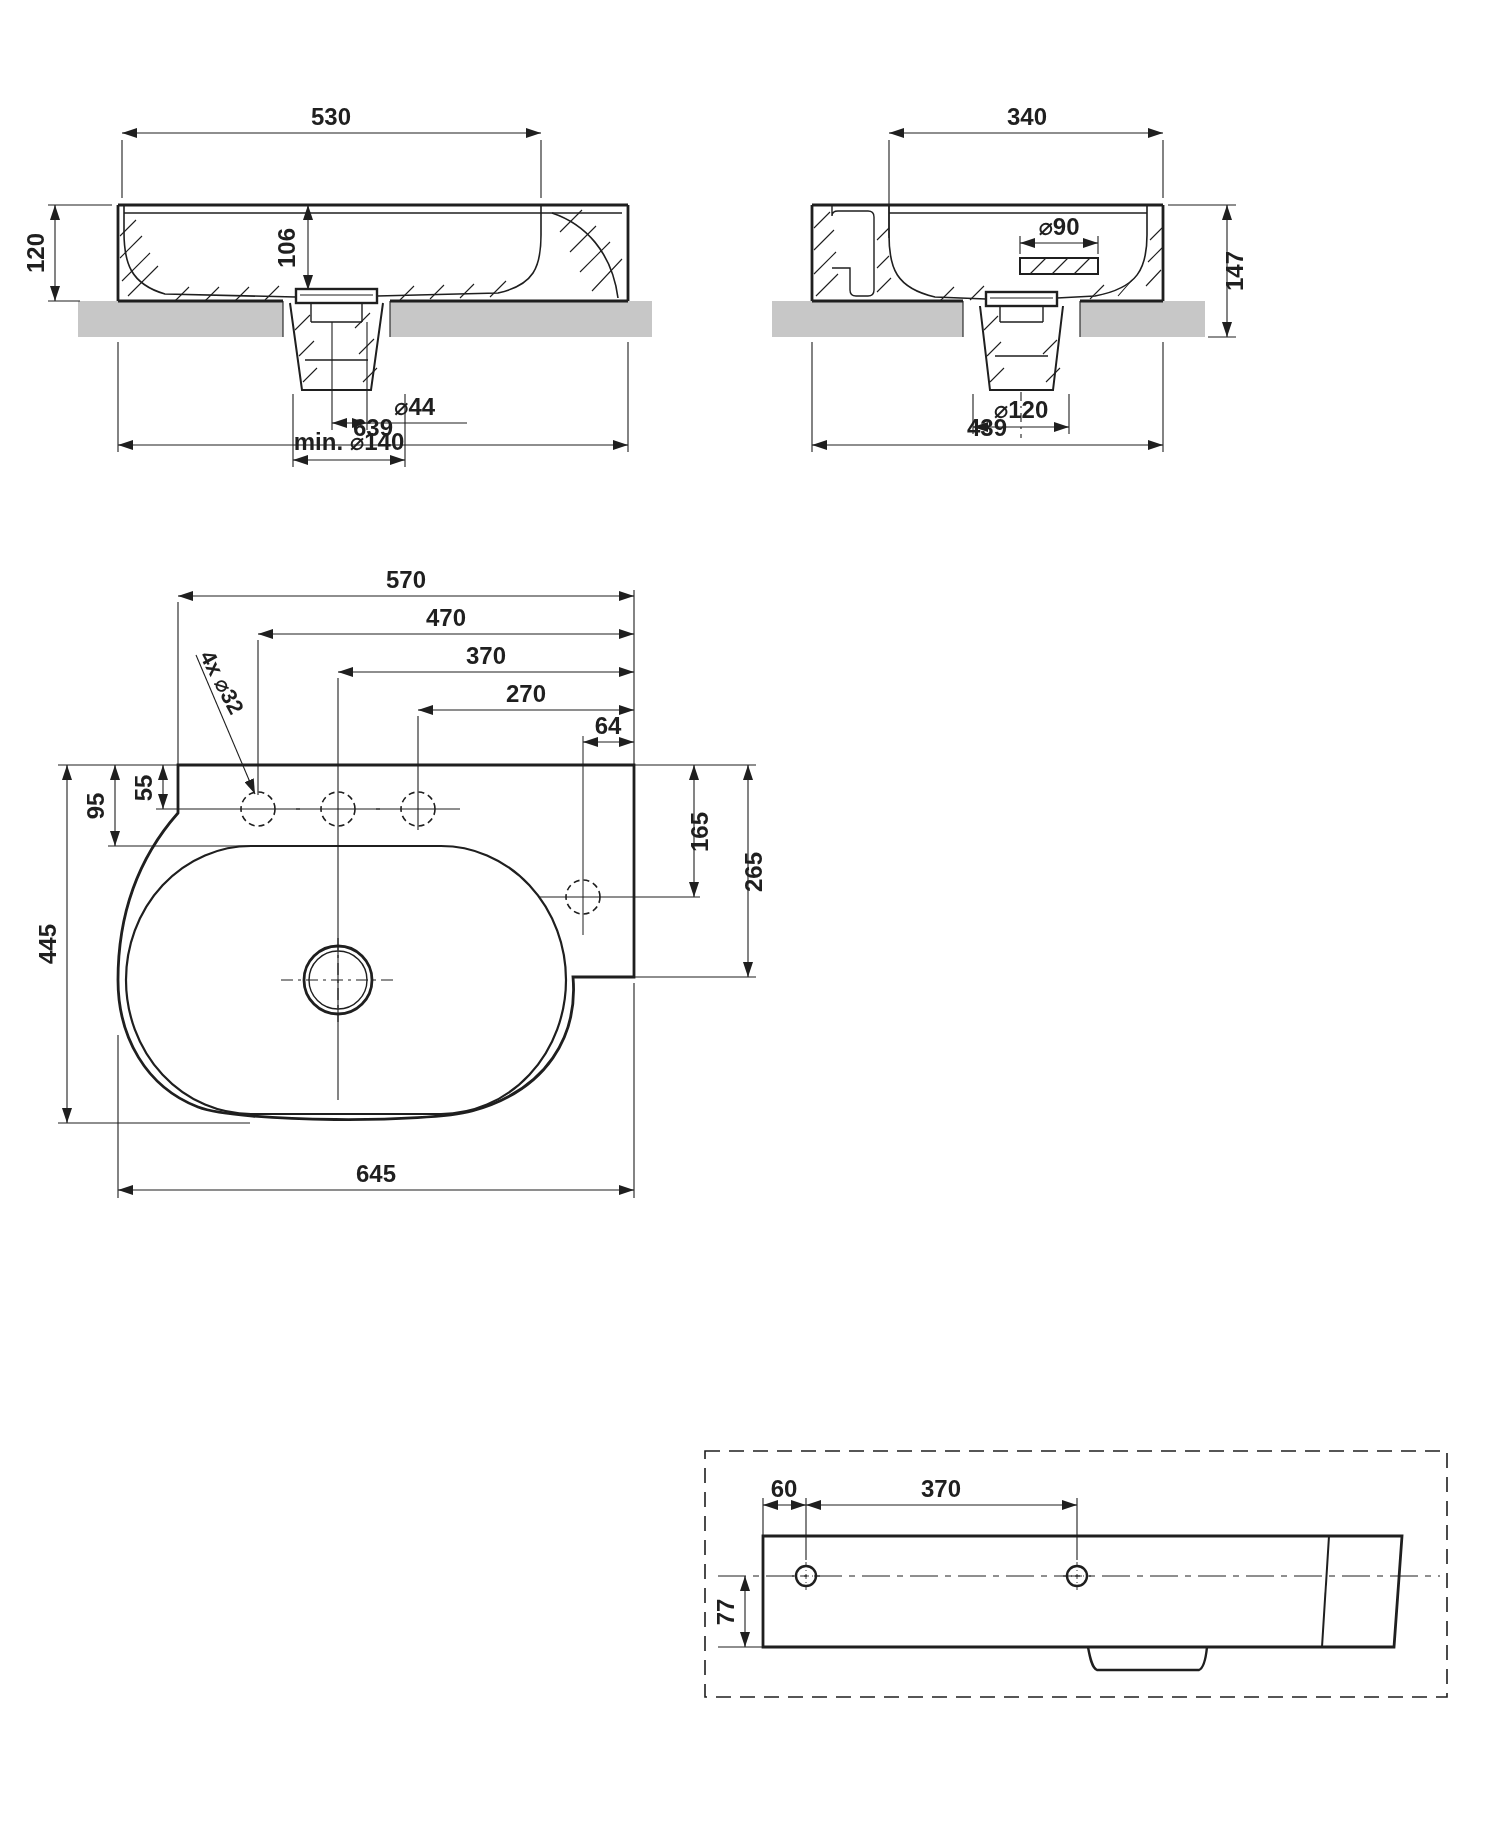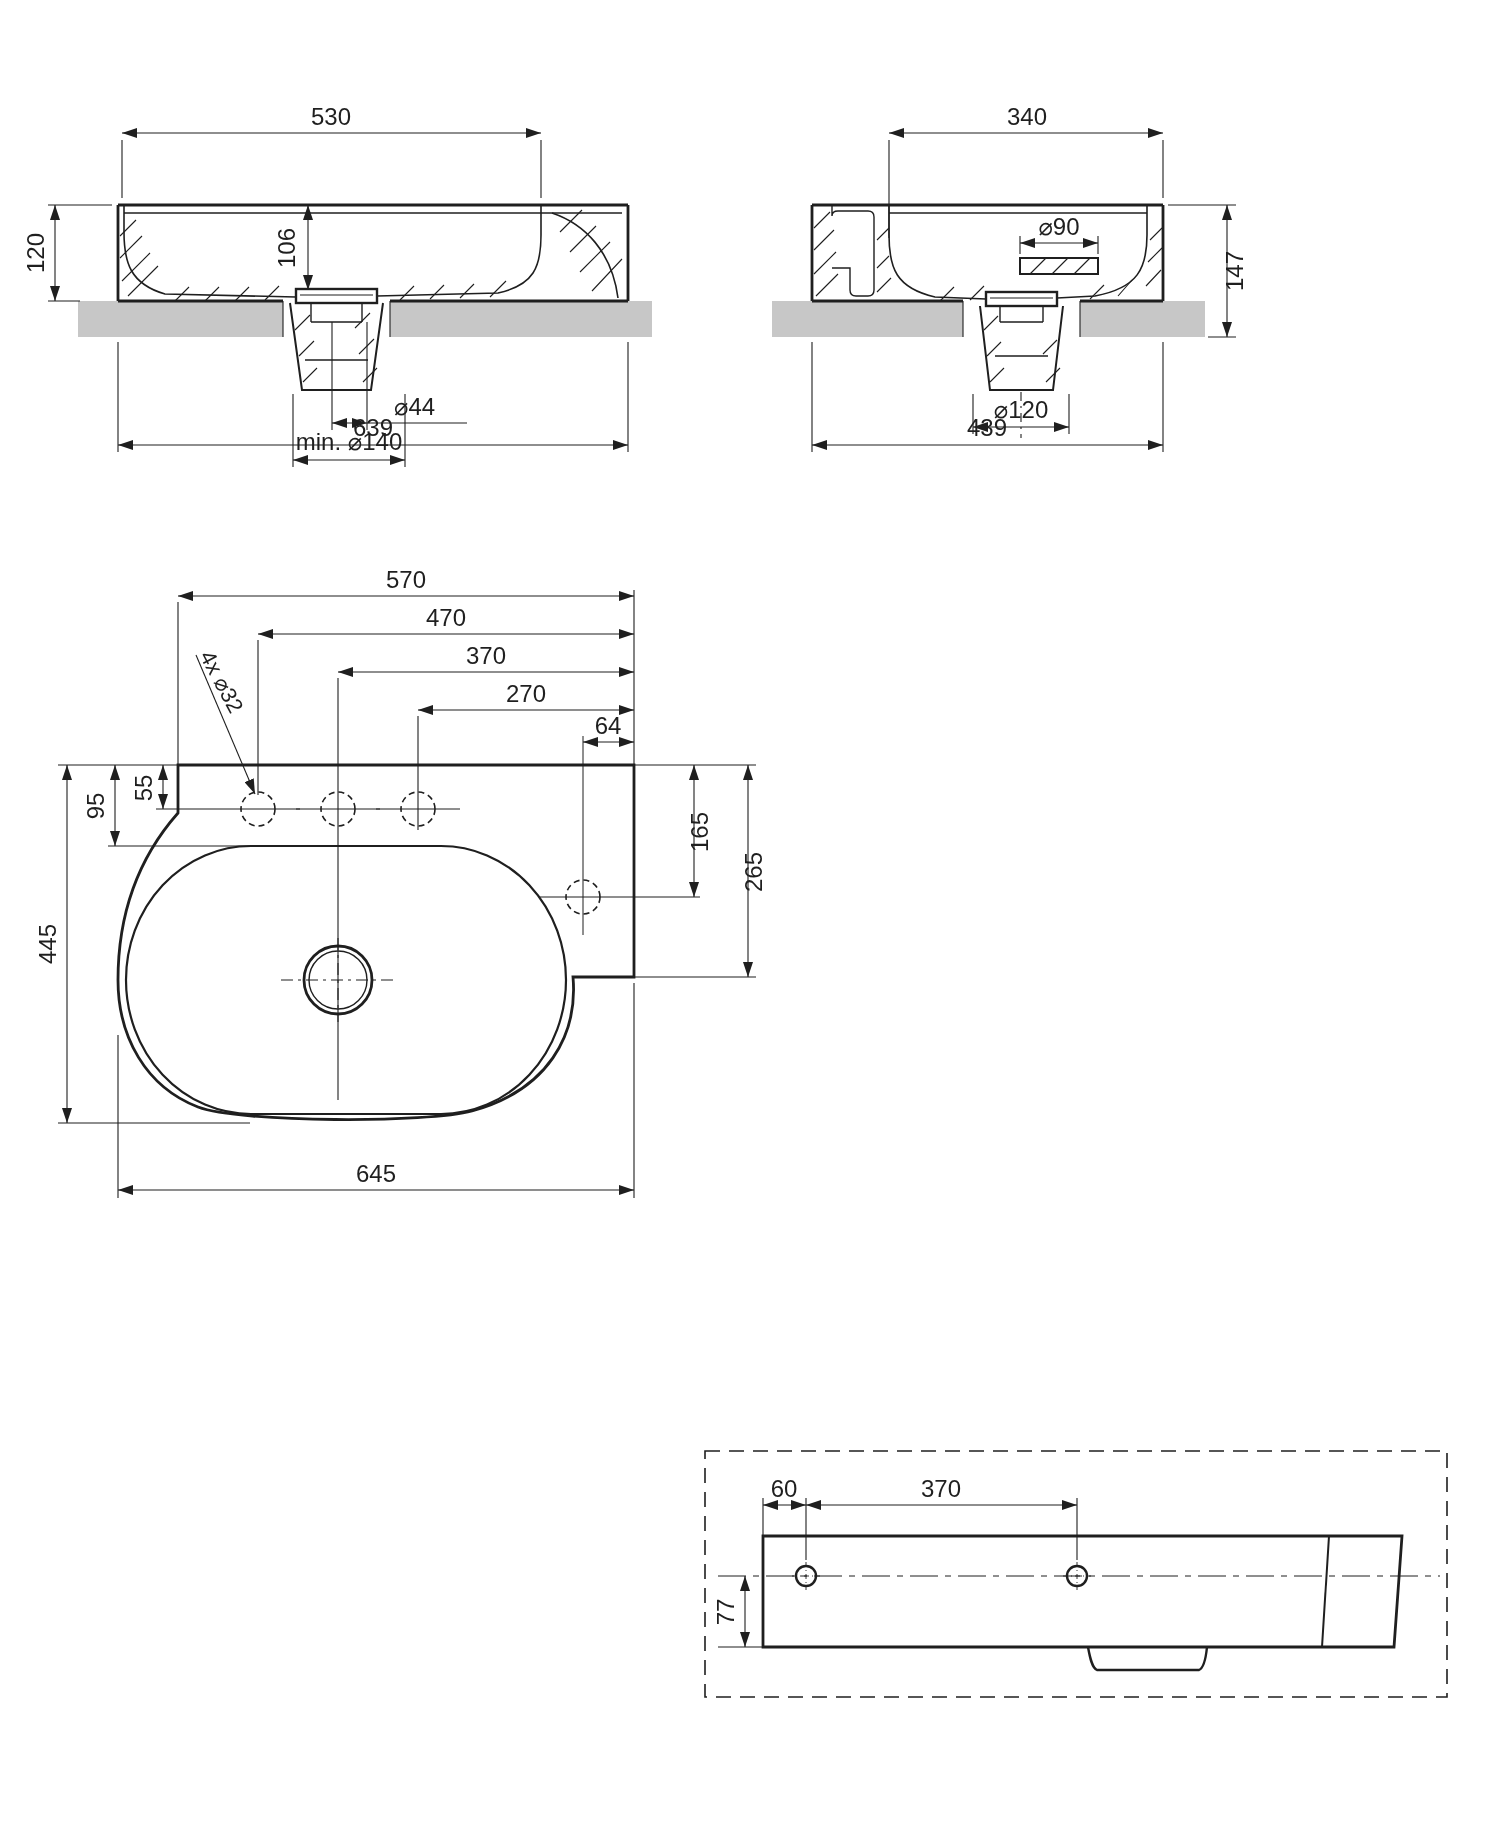--- a/index.html
+++ b/index.html
@@ -1,16 +1,16 @@
 <!DOCTYPE html>
 <html><head>
 <meta charset="utf-8">
 <style>
   html,body{margin:0;padding:0;background:#ffffff;}
-  .page{position:relative;width:1500px;height:1833px;background:#fff;overflow:hidden;}
+  .page{position:relative;width:1500px;height:1833px;background:#fff;overflow:hidden;font-weight:bold;}
   svg text{font-family:"Liberation Sans","DejaVu Sans",sans-serif;font-size:24px;fill:#1f1f1f;}
   svg text.small{font-size:22px;}
 </style>
 </head>
 <body>
 
 <div class="page">
 <svg width="1500" height="1833" viewBox="0 0 1500 1833">
   <defs>
     <marker id="arr" markerWidth="15" markerHeight="10" refX="15" refY="5" orient="auto-start-reverse" markerUnits="userSpaceOnUse">

